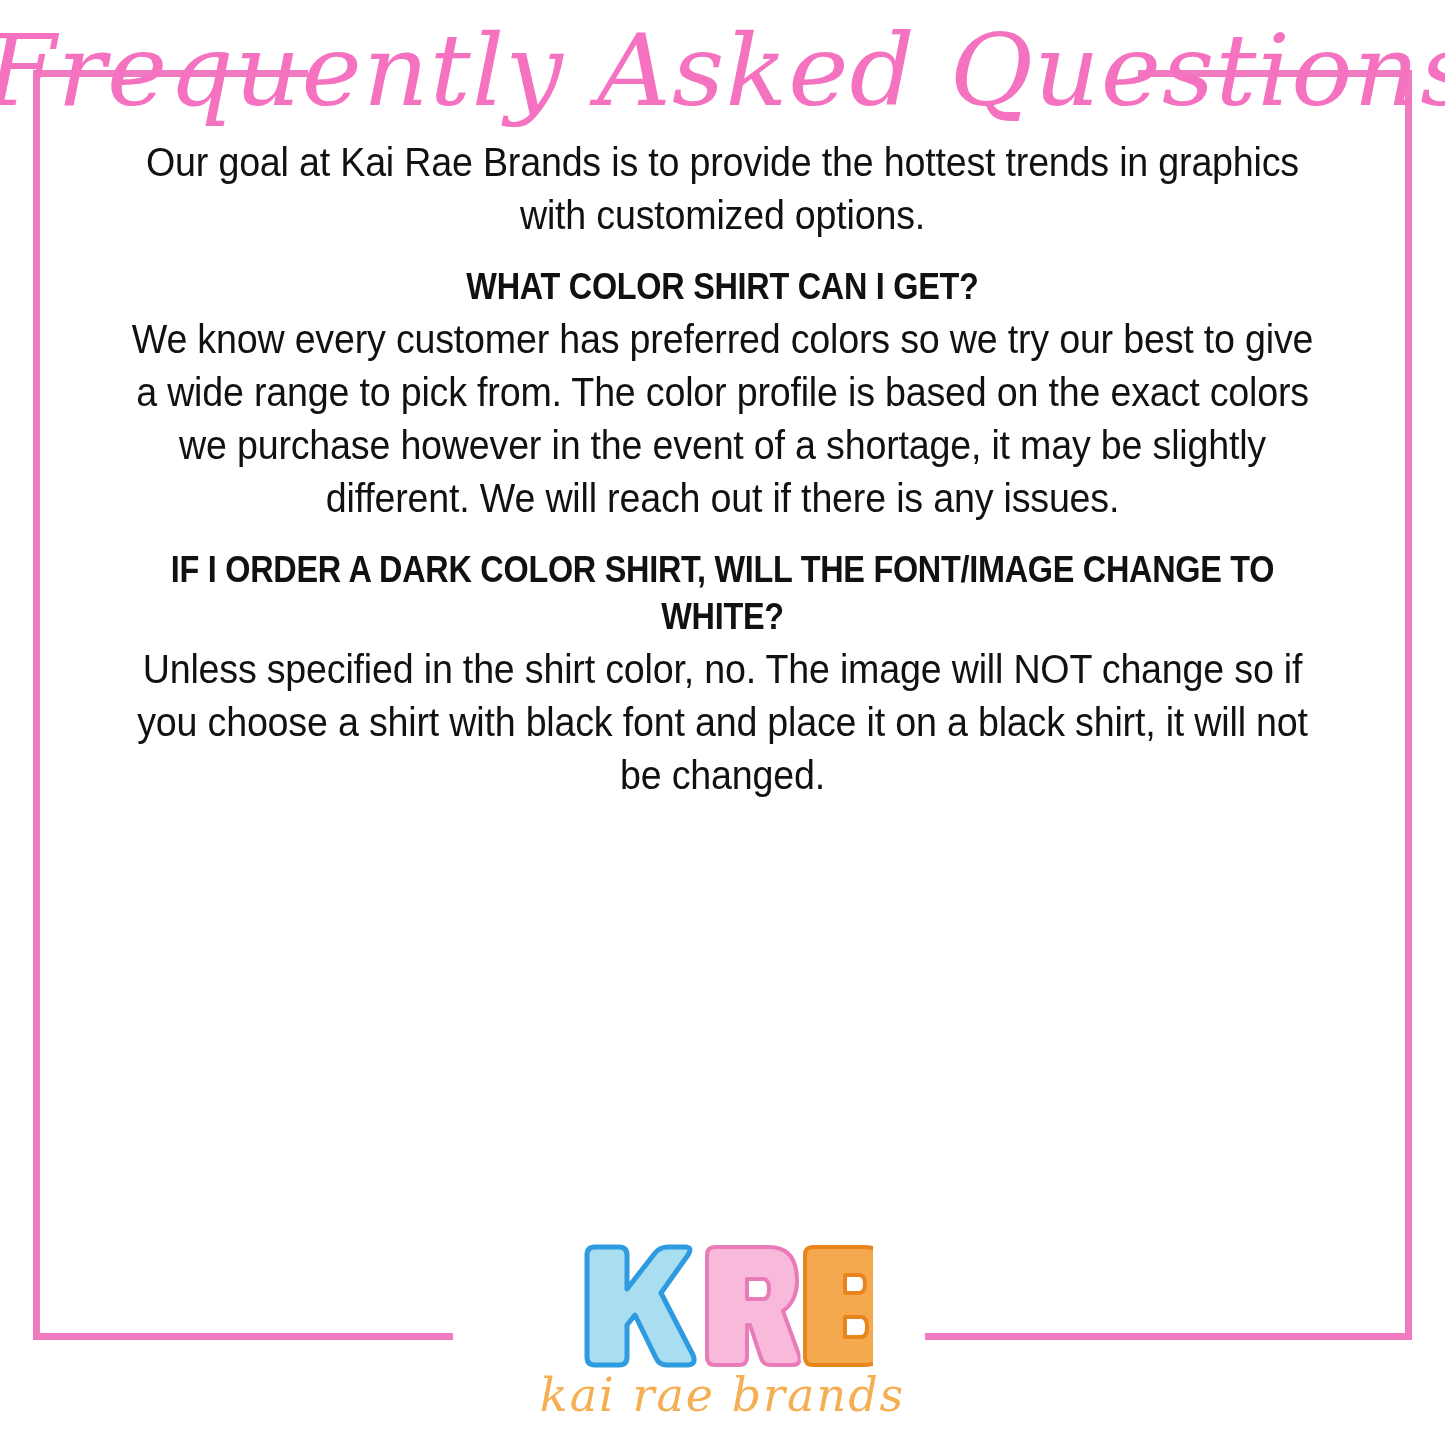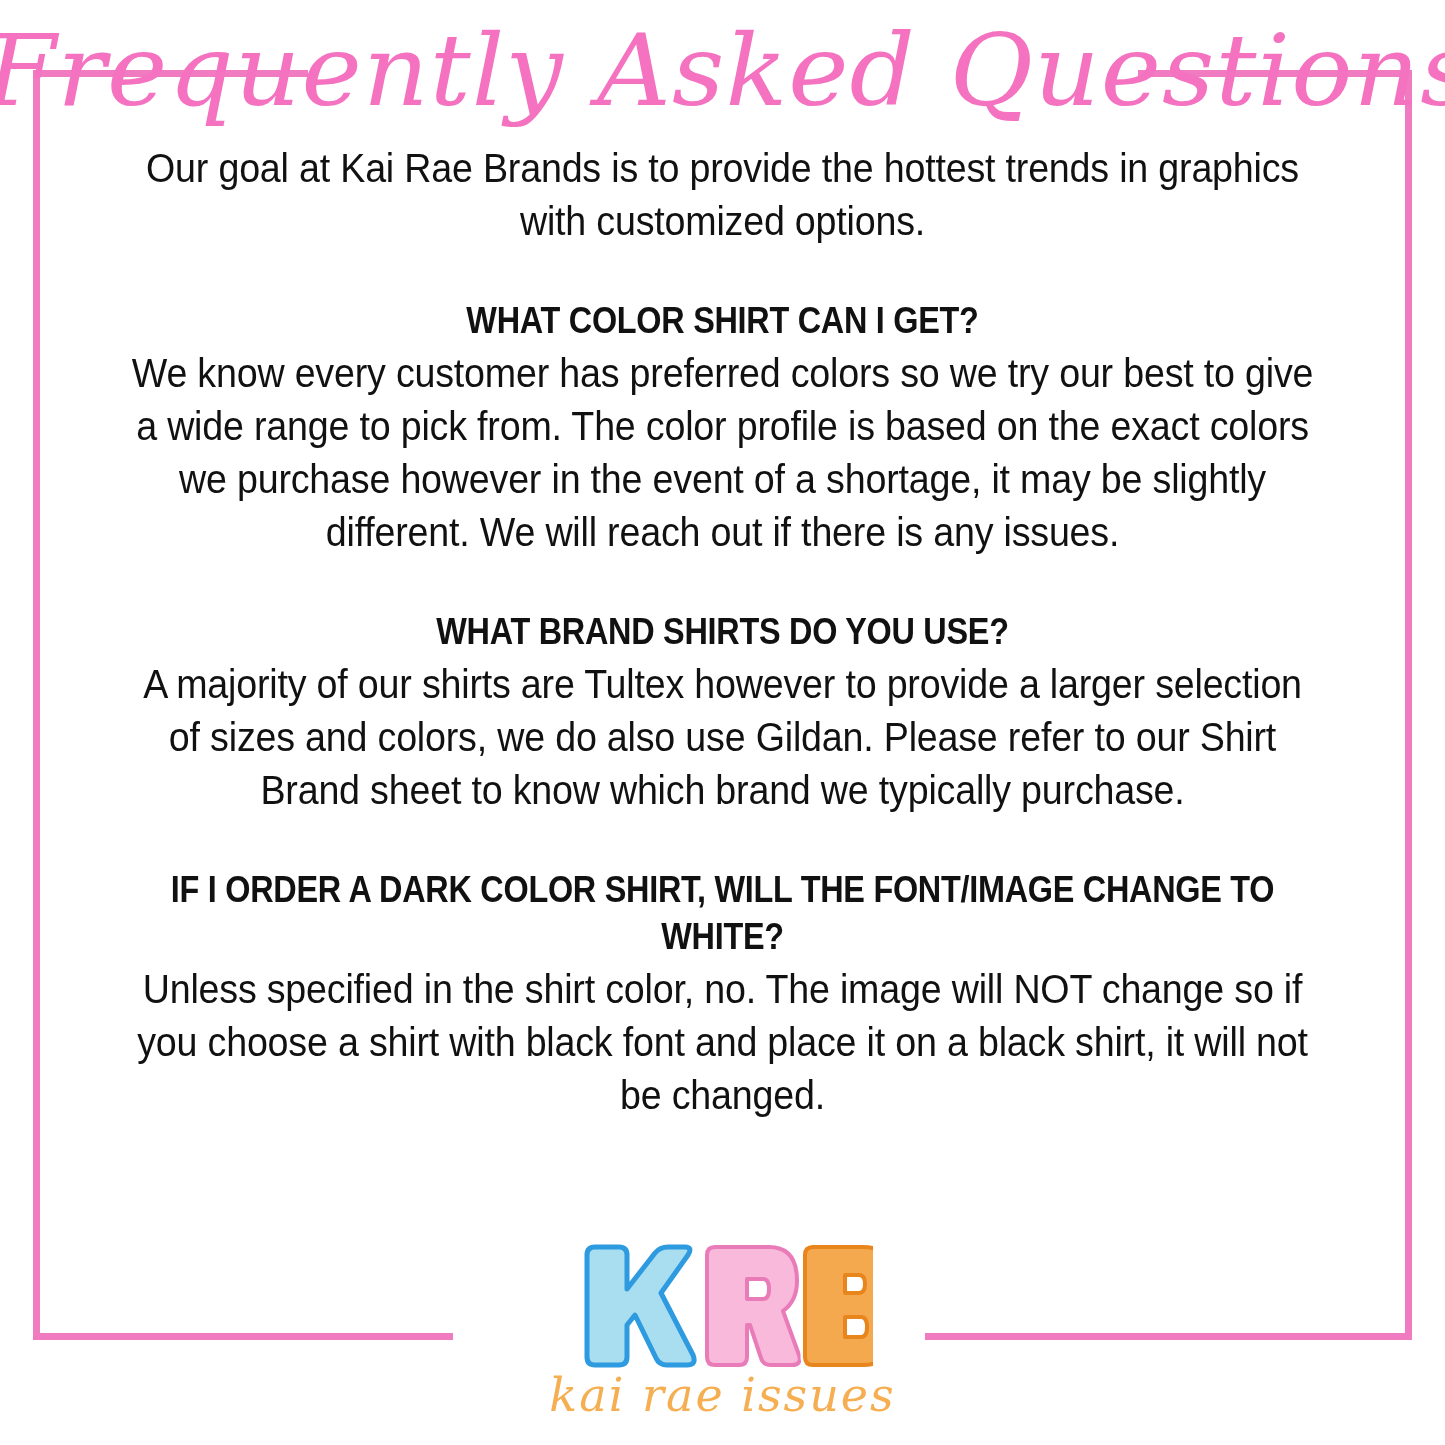--- a/index.html
+++ b/index.html
@@ -52,37 +52,37 @@
     line-height: 130px;
     letter-spacing: 1px;
     white-space: nowrap;
     transform: scaleX(1.02);
   }
 
   
   .content {
     position: absolute;
     left: 94px;
-    top: 142px;
+    top: 136px;
     width: 1257px;
     text-align: center;
     color: #111111;
   }
 
   .intro {
     font-size: 40px;
     line-height: 53px;
     font-weight: 400;
     letter-spacing: -0.2px;
     margin: 0 0 6px 0;
     transform: scaleX(0.94);
     transform-origin: center top;
   }
 
-  .qa-block { margin-top: 49px; }
+  .qa-block { margin-top: 21px; }
 
   .qa-heading {
     font-size: 36px;
     line-height: 47px;
     font-weight: 700;
     letter-spacing: -0.3px;
     margin: 0 0 3px 0;
     transform: scaleX(0.9);
     transform-origin: center top;
   }
@@ -138,24 +138,20 @@
 
   <div class="content">
 
     <p class="intro">Our goal at Kai Rae Brands is to provide the hottest trends in graphics with customized options.</p>
 
     <div class="qa-block">
       <h2 class="qa-heading">WHAT COLOR SHIRT CAN I GET?</h2>
       <p class="qa-body">We know every customer has preferred colors so we try our best to give a wide range to pick from. The color profile is based on the exact colors we purchase however in the event of a shortage, it may be slightly different. We will reach out if there is any issues.</p>
     </div>
 
-    <div class="qa-block">
-      <h2 class="qa-heading">WHAT BRAND SHIRTS DO YOU USE?</h2>
-      <p class="qa-body">A majority of our shirts are Tultex however to provide a larger selection of sizes and colors, we do also use Gildan. Please refer to our Shirt Brand sheet to know which brand we typically purchase.</p>
-    </div>
 
 
     <div class="qa-block">
       <h2 class="qa-heading">IF I ORDER A DARK COLOR SHIRT, WILL THE FONT/IMAGE CHANGE TO WHITE?</h2>
       <p class="qa-body">Unless specified in the shirt color, no. The image will NOT change so if you choose a shirt with black font and place it on a black shirt, it will not be changed.</p>
     </div>
 
   </div>
 
   <div class="logo">
@@ -170,16 +166,16 @@
           <path d="M134 12 Q134 4 142 4 L196 4 Q224 4 224 38 Q224 58 210 68 L226 112 Q229 122 219 122 L198 122 Q190 122 188 115 L177 82 L174 82 L174 114 Q174 122 166 122 L142 122 Q134 122 134 114 Z M174 36 L174 56 L190 56 Q196 56 196 46 Q196 36 190 36 Z" fill="#F9B9DB" stroke="#FFFFFF" stroke-width="9" stroke-linejoin="round"></path>
           <path d="M134 12 Q134 4 142 4 L196 4 Q224 4 224 38 Q224 58 210 68 L226 112 Q229 122 219 122 L198 122 Q190 122 188 115 L177 82 L174 82 L174 114 Q174 122 166 122 L142 122 Q134 122 134 114 Z M174 36 L174 56 L190 56 Q196 56 196 46 Q196 36 190 36 Z" fill="#F9B9DB" stroke="#E87BB8" stroke-width="4" stroke-linejoin="round"></path>
         </g>
 
         <g>
           <path d="M232 12 Q232 4 240 4 L290 4 Q318 4 318 34 Q318 52 306 60 Q320 68 320 90 Q320 122 290 122 L240 122 Q232 122 232 114 Z M272 32 L272 50 L286 50 Q292 50 292 41 Q292 32 286 32 Z M272 74 L272 94 L288 94 Q294 94 294 84 Q294 74 288 74 Z" fill="#F5A94E" stroke="#FFFFFF" stroke-width="9" stroke-linejoin="round"></path>
           <path d="M232 12 Q232 4 240 4 L290 4 Q318 4 318 34 Q318 52 306 60 Q320 68 320 90 Q320 122 290 122 L240 122 Q232 122 232 114 Z M272 32 L272 50 L286 50 Q292 50 292 41 Q292 32 286 32 Z M272 74 L272 94 L288 94 Q294 94 294 84 Q294 74 288 74 Z" fill="#F5A94E" stroke="#E8851C" stroke-width="4" stroke-linejoin="round"></path>
         </g>
       </svg>
     </span>
-    <span class="logo-script">kai rae issues</span>
+    <span class="logo-script">kai rae brands</span>
   </div>
 
 </div>
 
 </body></html>

